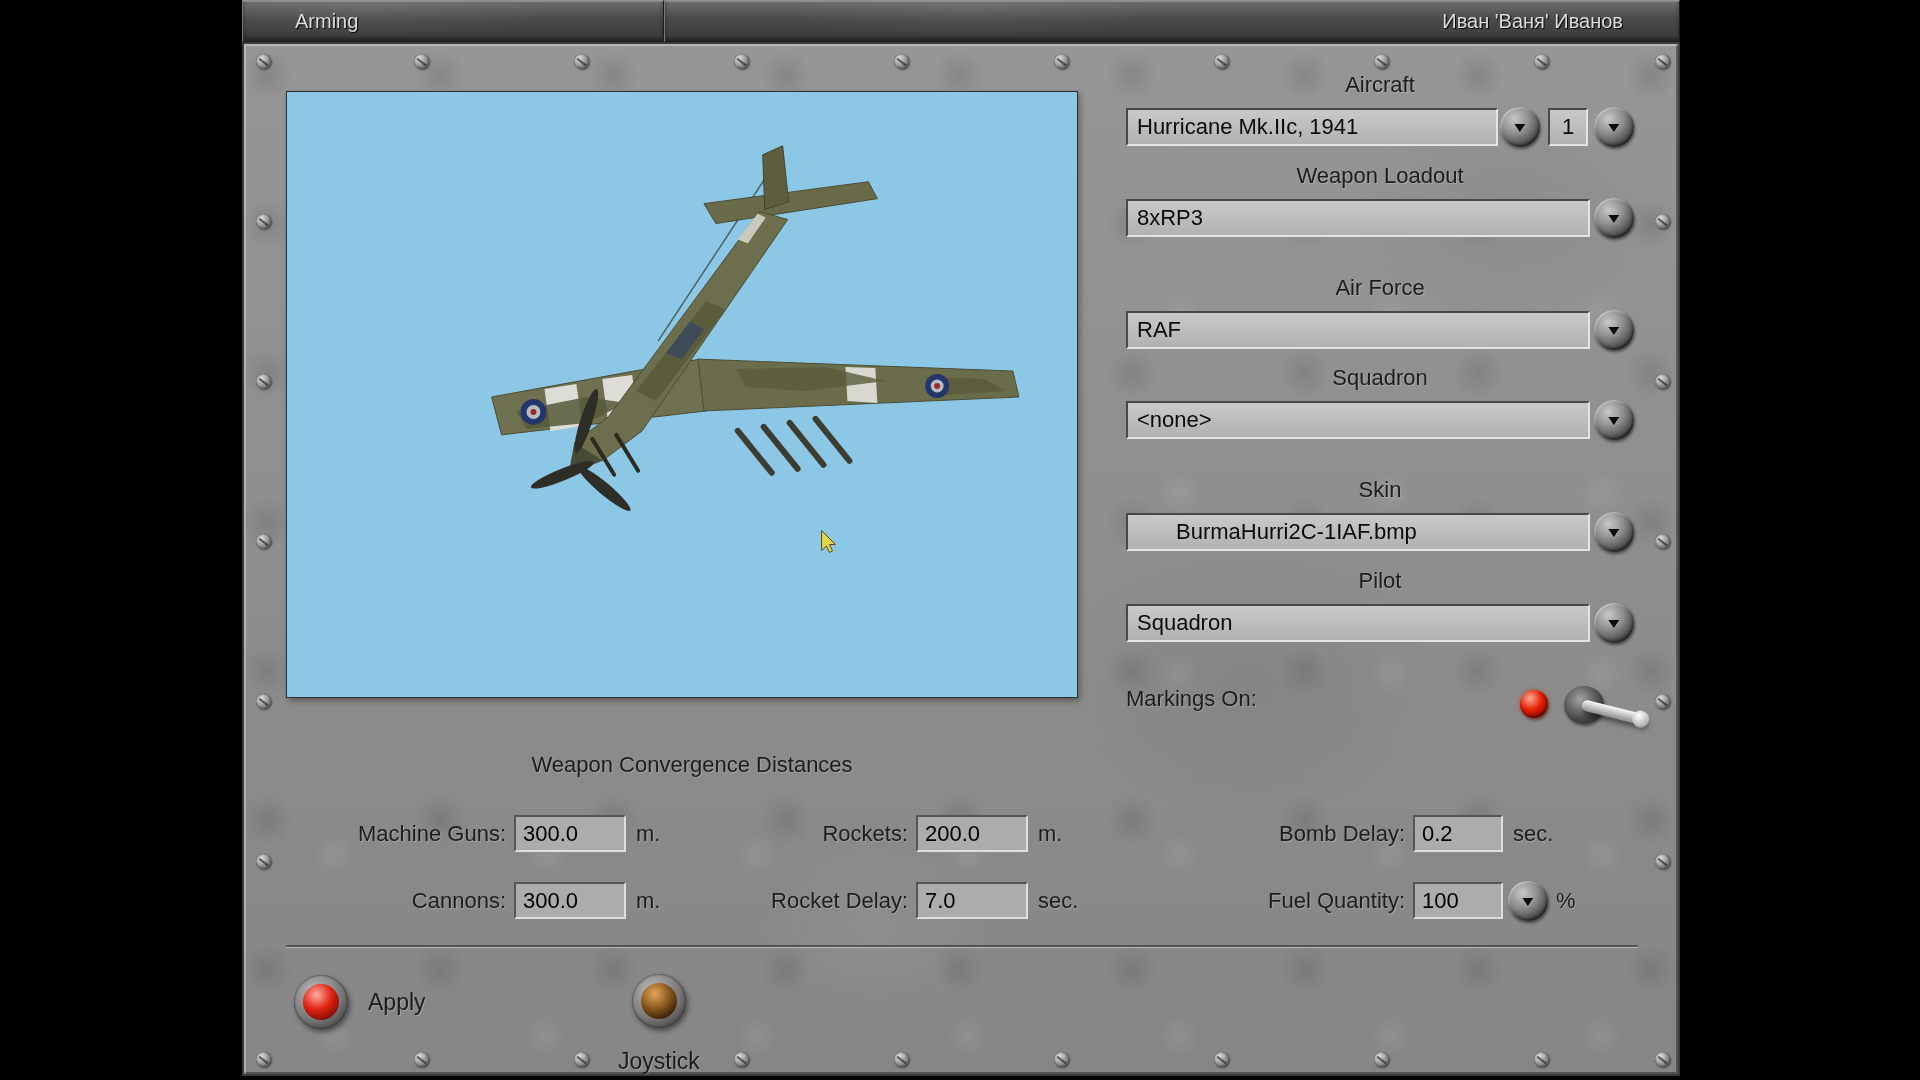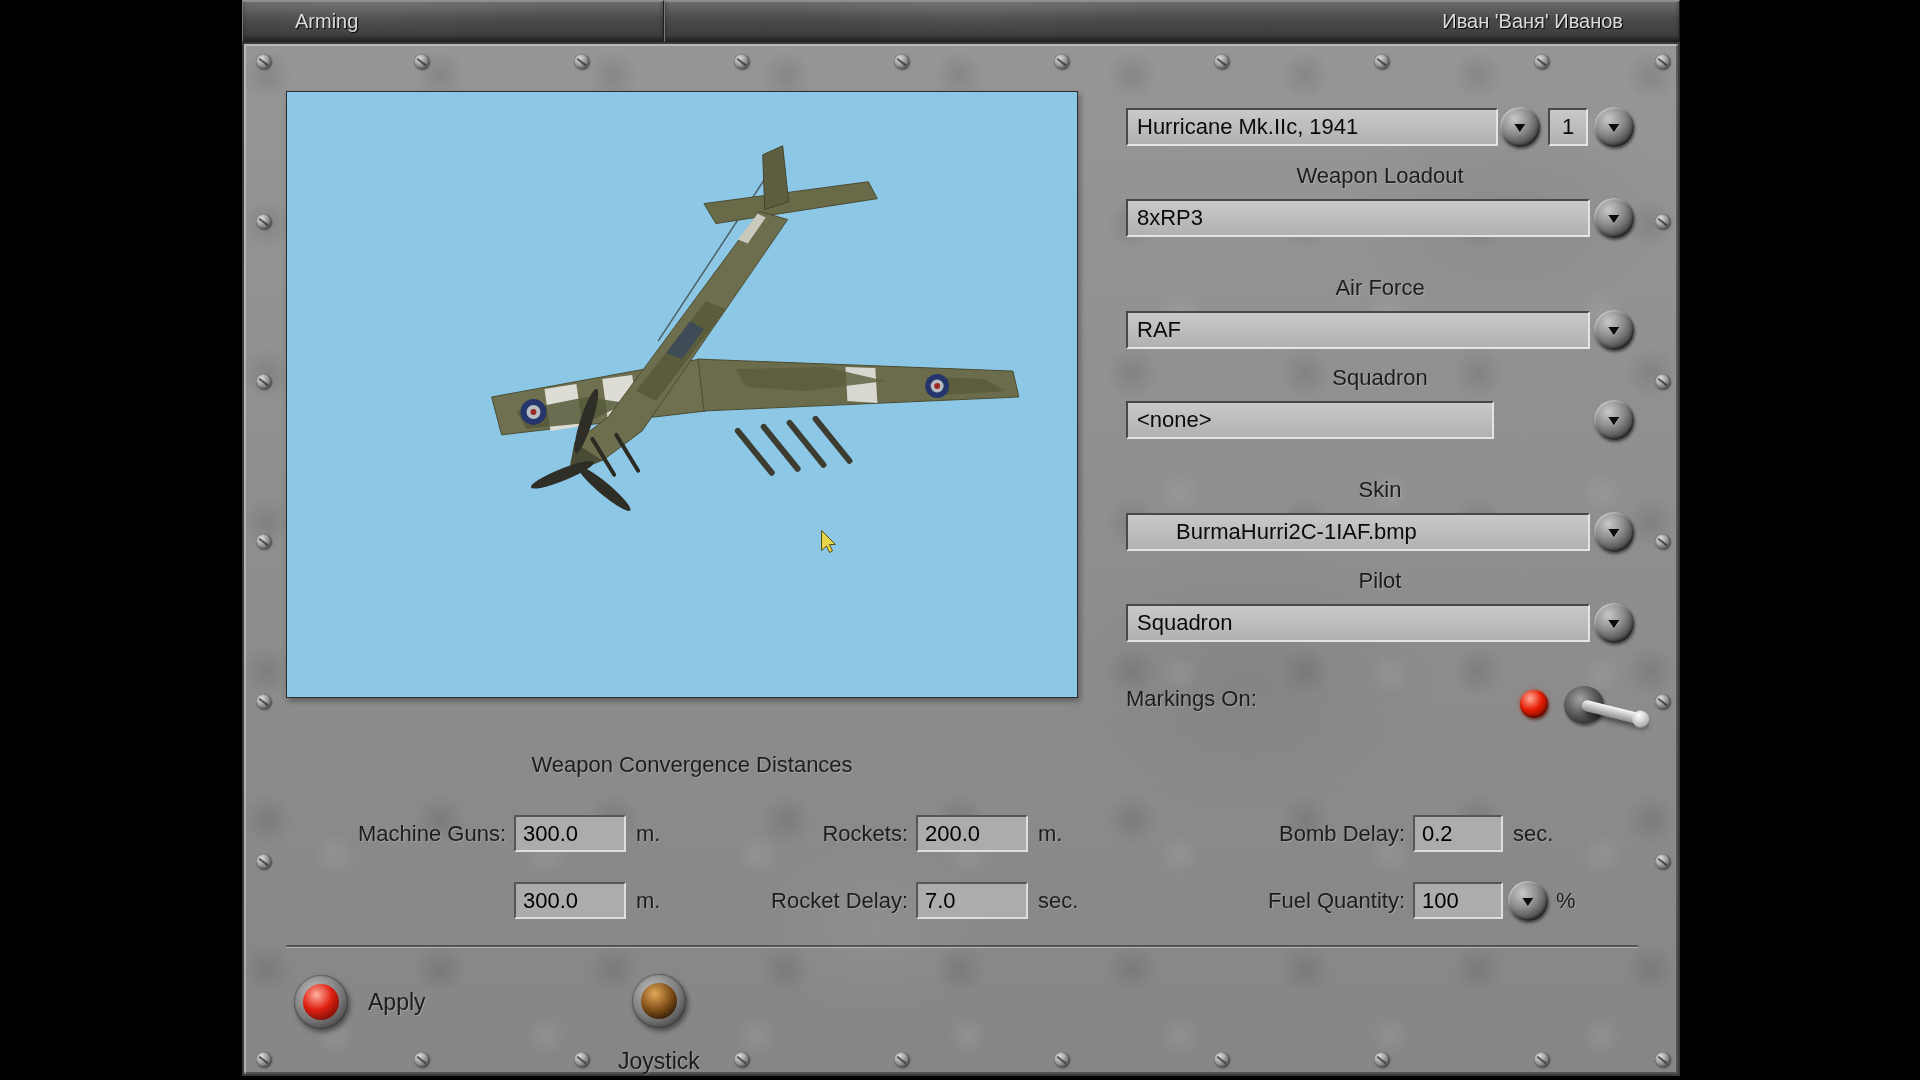--- a/index.html
+++ b/index.html
@@ -71,21 +71,21 @@
   .a-aircraft{left:1256px;top:63px;}
   .f-count{left:1304px;top:64px;width:40px;}
   .a-count{left:1350px;top:63px;}
   .l-loadout{left:882px;top:119px;width:508px;}
   .f-loadout{left:882px;top:155px;width:464px;}
   .a-loadout{left:1350px;top:154px;}
   .l-airforce{left:882px;top:231px;width:508px;}
   .f-airforce{left:882px;top:267px;width:464px;}
   .a-airforce{left:1350px;top:266px;}
   .l-squadron{left:882px;top:321px;width:508px;}
-  .f-squadron{left:882px;top:357px;width:368px;}
+  .f-squadron{left:882px;top:357px;width:464px;}
   .a-squadron{left:1350px;top:356px;}
   .l-skin{left:882px;top:433px;width:508px;}
   .f-skin{left:882px;top:469px;width:464px;padding-left:48px;}
   .a-skin{left:1350px;top:468px;}
   .l-pilot{left:882px;top:524px;width:508px;}
   .f-pilot{left:882px;top:560px;width:464px;}
   .a-pilot{left:1350px;top:559px;}
   .l-markings{left:882px;top:642px;}
 
   
@@ -211,20 +211,21 @@
           <ellipse cx="276" cy="384" rx="6" ry="34" transform="rotate(68 276 384)"></ellipse>
           <ellipse cx="318" cy="398" rx="6" ry="34" transform="rotate(-50 318 398)"></ellipse>
         </g>
 
         <g>
           <polygon points="536,440 536,460 541,455.5 544,462 547,460.5 544,454 550,454" fill="#e8d44a" stroke="#5a4a10" stroke-width="1"></polygon>
         </g>
       </svg>
     </div>
 
+    <div class="lbl center l-aircraft">Aircraft</div>
     <div class="field f-aircraft">Hurricane Mk.IIc, 1941</div>
     <div class="arrow-btn a-aircraft">
         <span>▼</span>
       </div>
     <div class="field count f-count">1</div>
     <div class="arrow-btn a-count">
         <span>▼</span>
       </div>
 
     <div class="lbl center l-loadout">Weapon Loadout</div>
@@ -271,20 +272,21 @@
     <div class="lbl row-lbl u-mg">m.</div>
 
     <div class="lbl right row-lbl l-rockets">Rockets:</div>
     <input class="numinput i-rockets" value="200.0" style="">
     <div class="lbl row-lbl u-rockets">m.</div>
 
     <div class="lbl right row-lbl l-bomb">Bomb Delay:</div>
     <input class="numinput i-bomb" value="0.2" style="">
     <div class="lbl row-lbl u-bomb">sec.</div>
 
+    <div class="lbl right row-lbl l-cannons">Cannons:</div>
     <input class="numinput i-cannons" value="300.0" style="">
     <div class="lbl row-lbl u-cannons">m.</div>
 
     <div class="lbl right row-lbl l-rdelay">Rocket Delay:</div>
     <input class="numinput i-rdelay" value="7.0" style="">
     <div class="lbl row-lbl u-rdelay">sec.</div>
 
     <div class="lbl right row-lbl l-fuel">Fuel Quantity:</div>
     <input class="numinput i-fuel" value="100" style="">
     <div class="arrow-btn a-fuel">

